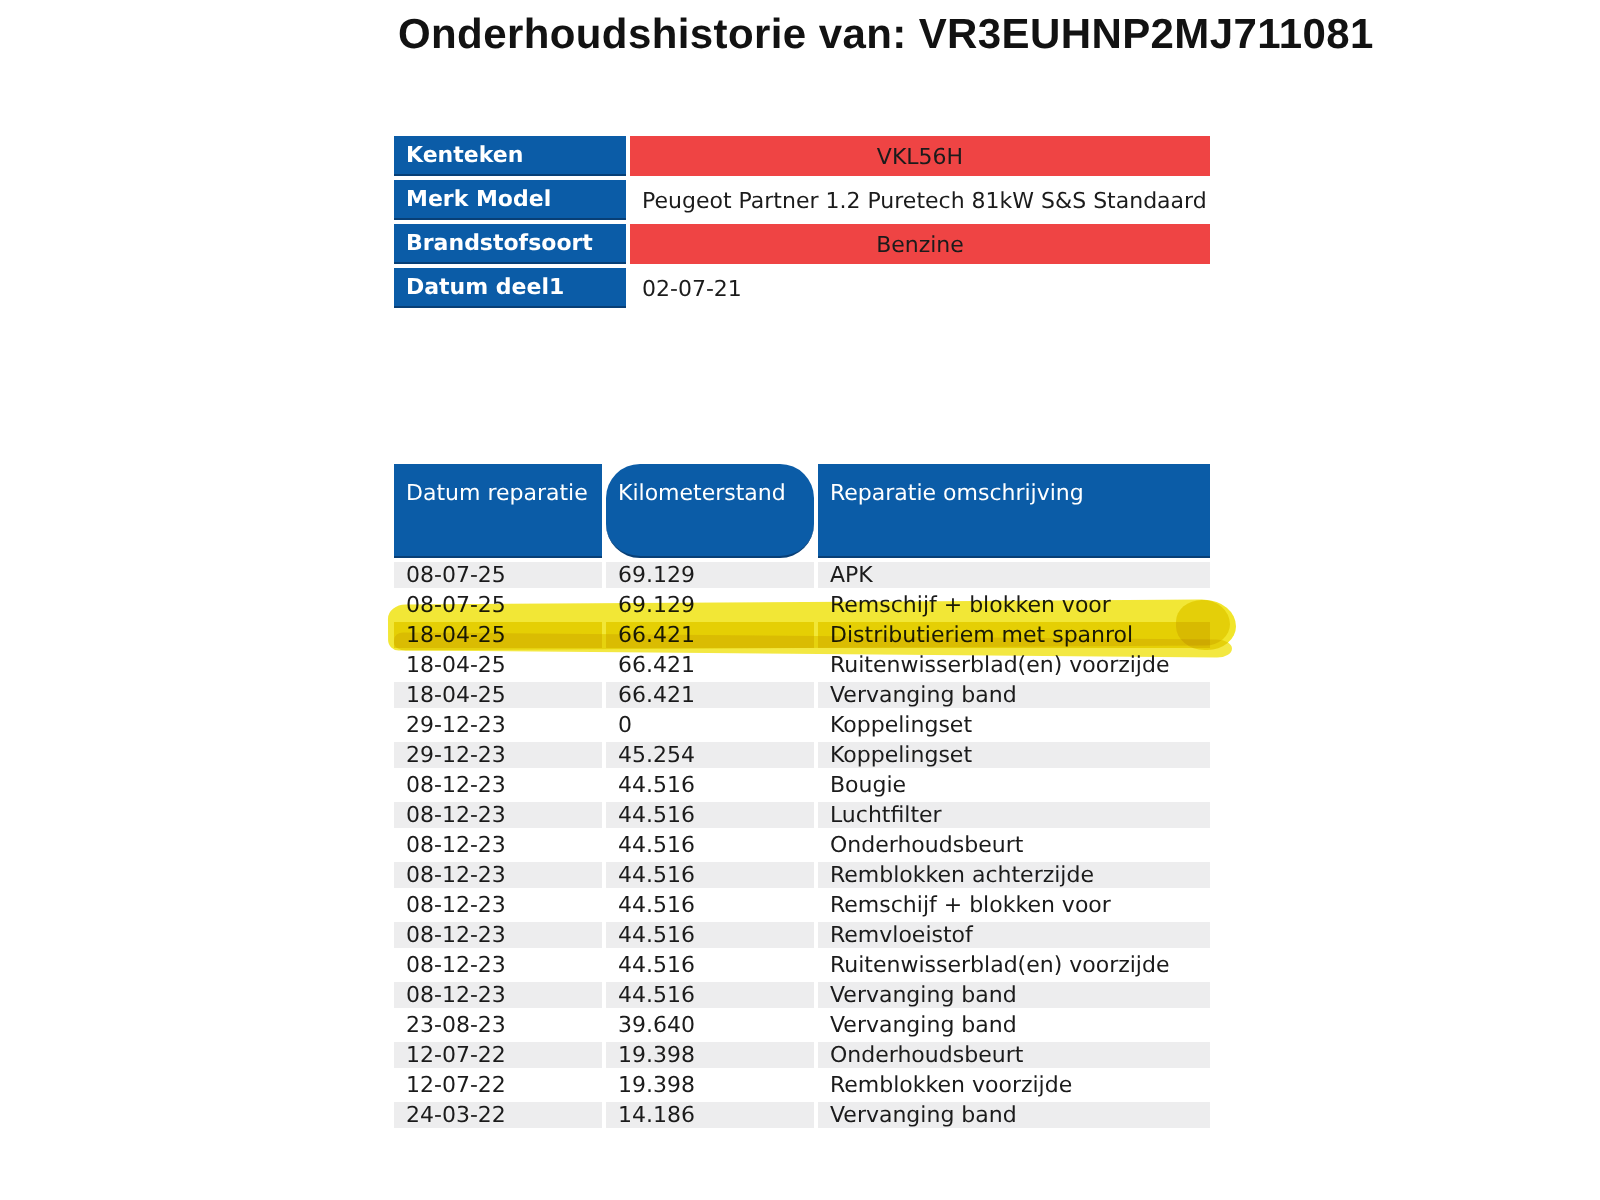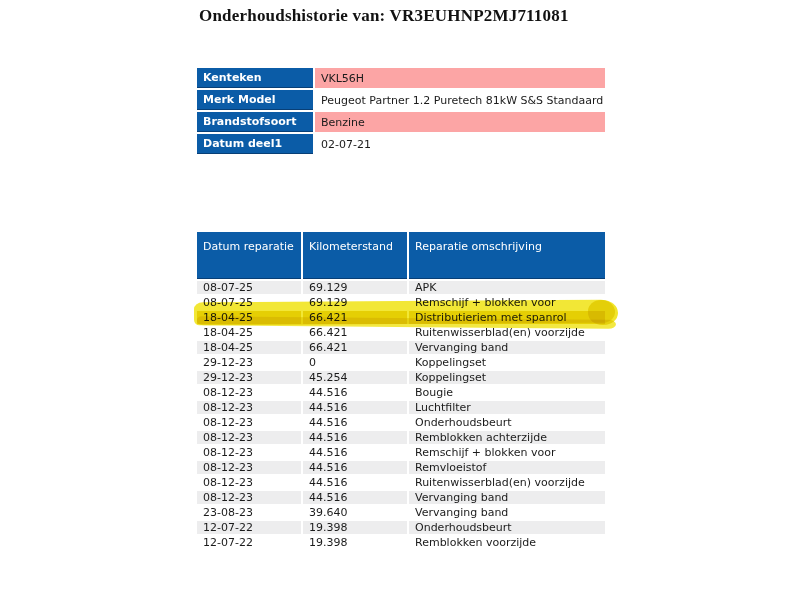--- a/index.html
+++ b/index.html
@@ -5,51 +5,51 @@
   html,body{margin:0;padding:0;}
   body{
     width:800px;height:600px;background:#ffffff;
     font-family:"DejaVu Sans","Liberation Sans",sans-serif;
     position:relative;overflow:hidden;
   }
   #stage{position:absolute;left:0;top:0;width:800px;height:600px;}
 
   .page-title{
     position:absolute;left:199px;top:6px;
-    font-family:Liberation Serif, serif;
-    font-weight:bold;font-size:17px;color:#121212;letter-spacing:0.2px;
+    font-family:Liberation Sans, sans-serif;
+    font-weight:bold;font-size:21px;color:#121212;letter-spacing:0.2px;
     white-space:nowrap;
   }
 
   table{border-collapse:separate;border-spacing:2px;table-layout:fixed;}
 
   
   .vtable{position:absolute;left:195px;top:66px;width:412px;}
   .vtable td{
     font-size:11px;line-height:13px;height:19px;
     padding:0 6px;vertical-align:middle;white-space:nowrap;overflow:hidden;
   }
   .vtable td.vlabel{
     width:104px;background:#0b5ca7;color:#ffffff;font-weight:bold;
     border-bottom:1px solid #083f76;
   }
   .vtable td.vvalue{color:#1b1b1b;}
-  .vtable td.gray{background:#fca5a5;}
+  .vtable td.gray{background:#ef4444;text-align:center;}
   .vtable td.white{background:#ffffff;}
 
   
   .htable{position:absolute;left:195px;top:230px;width:412px;}
   .htable th{
     background:#0b5ca7;color:#ffffff;font-weight:normal;
     font-size:11px;line-height:13px;text-align:left;
     vertical-align:top;padding:8px 6px;height:30px;
     border-bottom:1px solid #083f76;white-space:nowrap;overflow:hidden;
   }
   .htable th.c1{width:92px;}
-  .htable th.c2{width:92px;}
+  .htable th.c2{width:92px;border-radius:17px;}
   .htable td{
     font-size:11px;line-height:12px;height:13px;color:#1b1b1b;
     padding:0 6px;vertical-align:middle;white-space:nowrap;overflow:hidden;
   }
   .htable tr.gray td{background:#ededee;}
   .htable tr.white td{background:#ffffff;}
   .htable tr.hl td{background:#f2e512;}
 
   
   .marker{
@@ -191,20 +191,25 @@
         <tr class="gray">
           <td>12-07-22</td>
           <td>19.398</td>
           <td>Onderhoudsbeurt</td>
         </tr>
         <tr class="white">
           <td>12-07-22</td>
           <td>19.398</td>
           <td>Remblokken voorzijde</td>
         </tr>
+        <tr class="gray">
+          <td>24-03-22</td>
+          <td>14.186</td>
+          <td>Vervanging band</td>
+        </tr>
       </tbody>
   </table>
 
   <div class="marker marker-main"></div>
   <div class="marker marker-tail"></div>
   <div class="marker marker-blob"></div>
 
 </div>
 
 </body></html>

